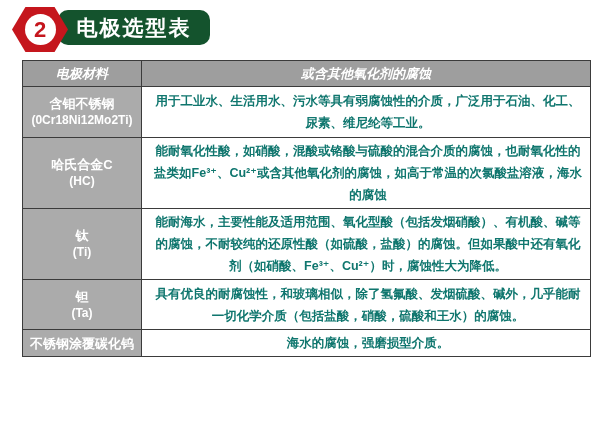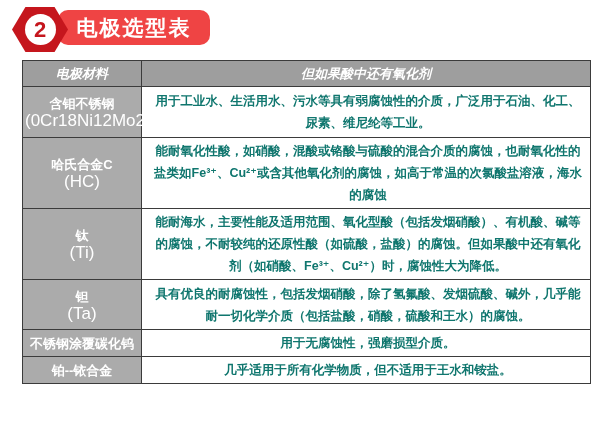--- a/index.html
+++ b/index.html
@@ -3,21 +3,21 @@
 <meta charset="utf-8">
 <style>
   * { margin: 0; padding: 0; box-sizing: border-box; }
   html, body { width: 600px; height: 431px; background: #ffffff; overflow: hidden; }
   body { font-family: "Liberation Sans", "DejaVu Sans", sans-serif; position: relative; }
 
   
   .hdr { position: absolute; top: 0; left: 0; width: 600px; height: 56px; }
   .pill {
     position: absolute; left: 58px; top: 10px; width: 152px; height: 35px;
-    background: #ef4444; border-radius: 10px;
+    background: #14532d; border-radius: 10px;
     display: flex; align-items: center; justify-content: center;
     color: #ffffff; font-size: 21px; font-weight: bold; letter-spacing: 2px;
     z-index: 1;
   }
   .hex {
     position: absolute; left: 12px; top: 7px; width: 56px; height: 45px;
     background: #c5161d;
     clip-path: polygon(24% 0%, 76% 0%, 100% 50%, 76% 100%, 24% 100%, 0% 50%);
     display: flex; align-items: center; justify-content: center;
     z-index: 2;
@@ -38,21 +38,21 @@
     border: 1.5px solid #3b3b3b; vertical-align: middle;
   }
   table.sel th {
     background: #9e9e9e; color: #ffffff; font-size: 13px; font-weight: bold;
     height: 26px; text-align: center; font-style: italic;
   }
   td.mat {
     background: #ababab; color: #ffffff; font-weight: bold;
     text-align: center; font-size: 13px; line-height: 17px; padding: 2px; margin-left: 19px;
   }
-  td.mat .sub { font-size: 17px; font-weight: normal; }
+  td.mat .sub { font-size: 12px; font-weight: bold; }
   td.mat .sub:empty { display: none; }
   td.desc {
     background: #ffffff; color: #0f766e; font-weight: bold;
     font-size: 12.5px; line-height: 22px; padding: 2px 6px 2px 10px;
     text-align: center;
   }
   tr.r1 { height: 51px; }
   tr.r2 { height: 49px; }
   tr.r3 { height: 65px; }
   tr.r4 { height: 71px; }
@@ -71,21 +71,21 @@
 </div>
 
 <table class="sel">
   <colgroup>
       <col class="c1">
       <col class="c2">
     </colgroup>
   <tbody>
       <tr>
     <th>电极材料</th>
-    <th>但如果酸中还有氧化剂</th>
+    <th>或含其他氧化剂的腐蚀</th>
   </tr>
   <tr class="r1">
     <td class="mat">
       <div>含钼不锈钢</div>
       <div class="sub">(0Cr18Ni12Mo2Ti)</div>
     </td>
     <td class="desc">用于工业水、生活用水、污水等具有弱腐蚀性的介质，广泛用于石油、化工、尿素、维尼纶等工业。</td>
   </tr>
   <tr class="r3">
     <td class="mat">
@@ -99,30 +99,23 @@
       <div>钛</div>
       <div class="sub">(Ti)</div>
     </td>
     <td class="desc">能耐海水，主要性能及适用范围、氧化型酸（包括发烟硝酸）、有机酸、碱等的腐蚀，不耐较纯的还原性酸（如硫酸，盐酸）的腐蚀。但如果酸中还有氧化剂（如硝酸、Fe³⁺、Cu²⁺）时，腐蚀性大为降低。</td>
   </tr>
   <tr class="r5">
     <td class="mat">
       <div>钽</div>
       <div class="sub">(Ta)</div>
     </td>
-    <td class="desc">具有优良的耐腐蚀性，包括发烟硝酸，除了氢氟酸、发烟硫酸、碱外，几乎能耐一切化学介质（包括盐酸，硝酸，硫酸和王水）的腐蚀。</td>
+    <td class="desc">具有优良的耐腐蚀性，和玻璃相似，除了氢氟酸、发烟硫酸、碱外，几乎能耐一切化学介质（包括盐酸，硝酸，硫酸和王水）的腐蚀。</td>
   </tr>
   <tr class="r6">
     <td class="mat">
       <div>不锈钢涂覆碳化钨</div>
 
     </td>
-    <td class="desc">用于无腐蚀性，强磨损型介质。</td>
-  </tr>
-  <tr class="r7">
-    <td class="mat">
-      <div>铂--铱合金</div>
-
-    </td>
-    <td class="desc">几乎适用于所有化学物质，但不适用于王水和铵盐。</td>
+    <td class="desc">海水的腐蚀，强磨损型介质。</td>
   </tr>
 </tbody>
   </table>
 
 </body></html>

